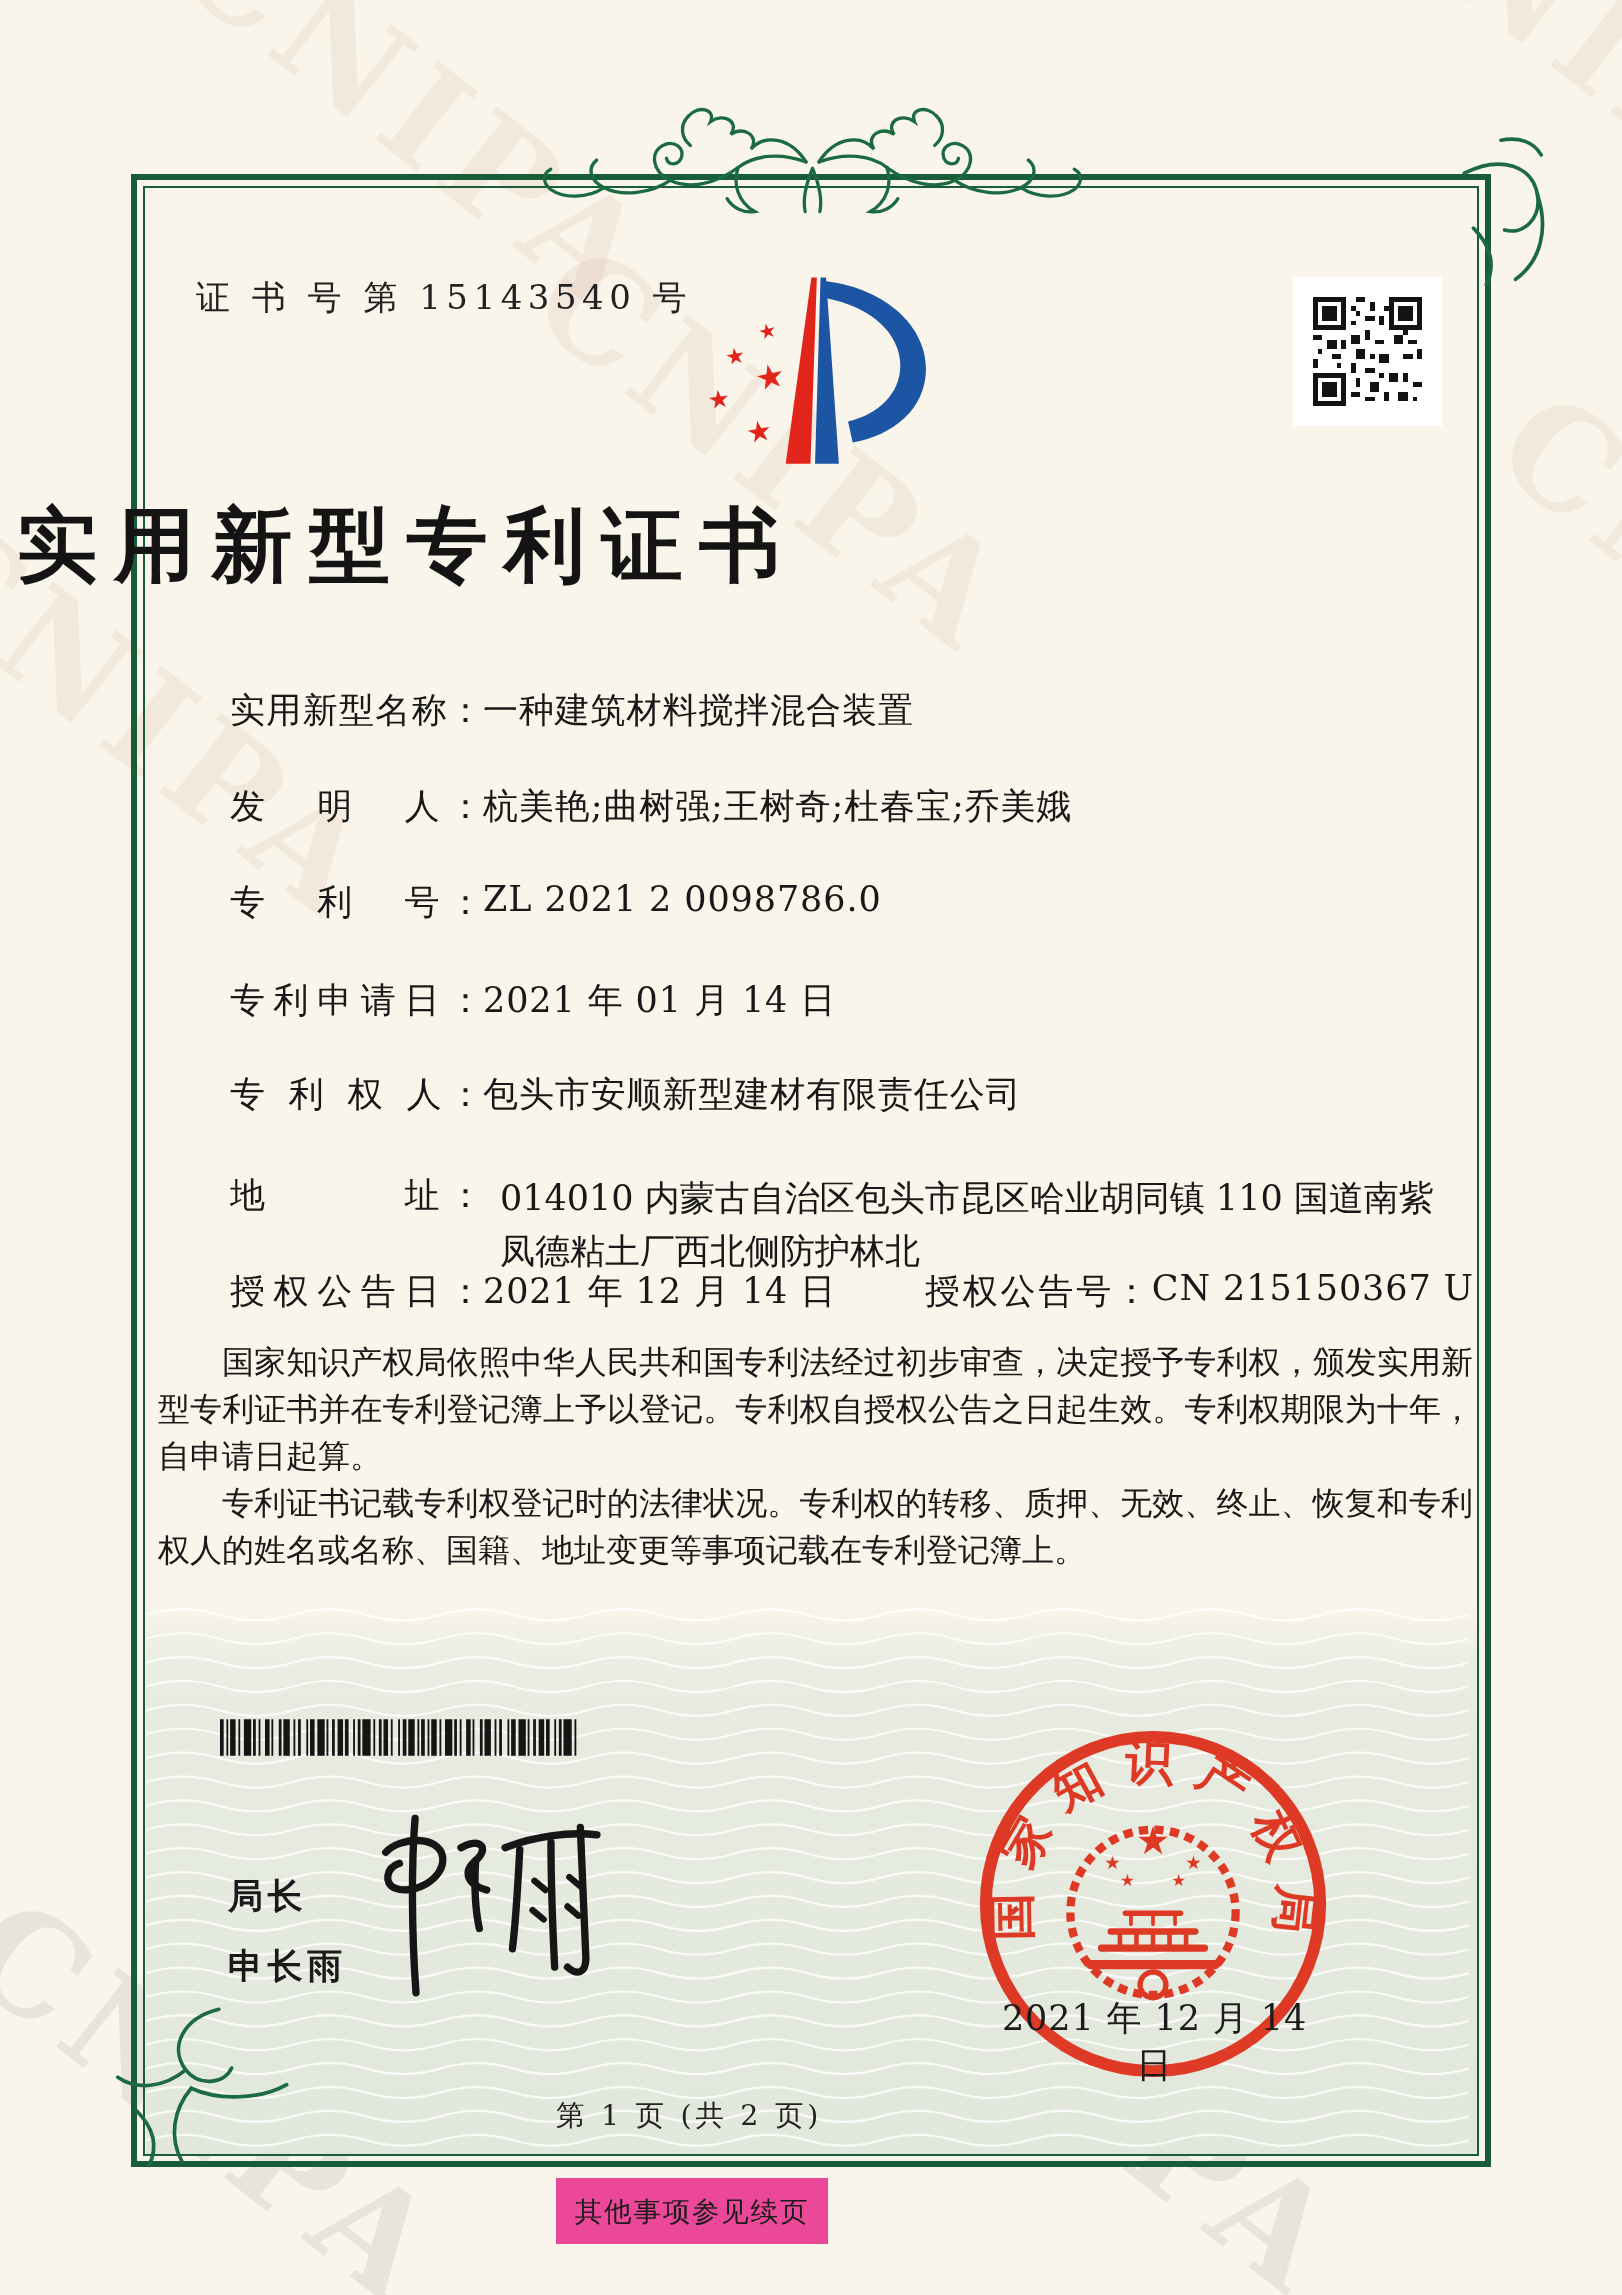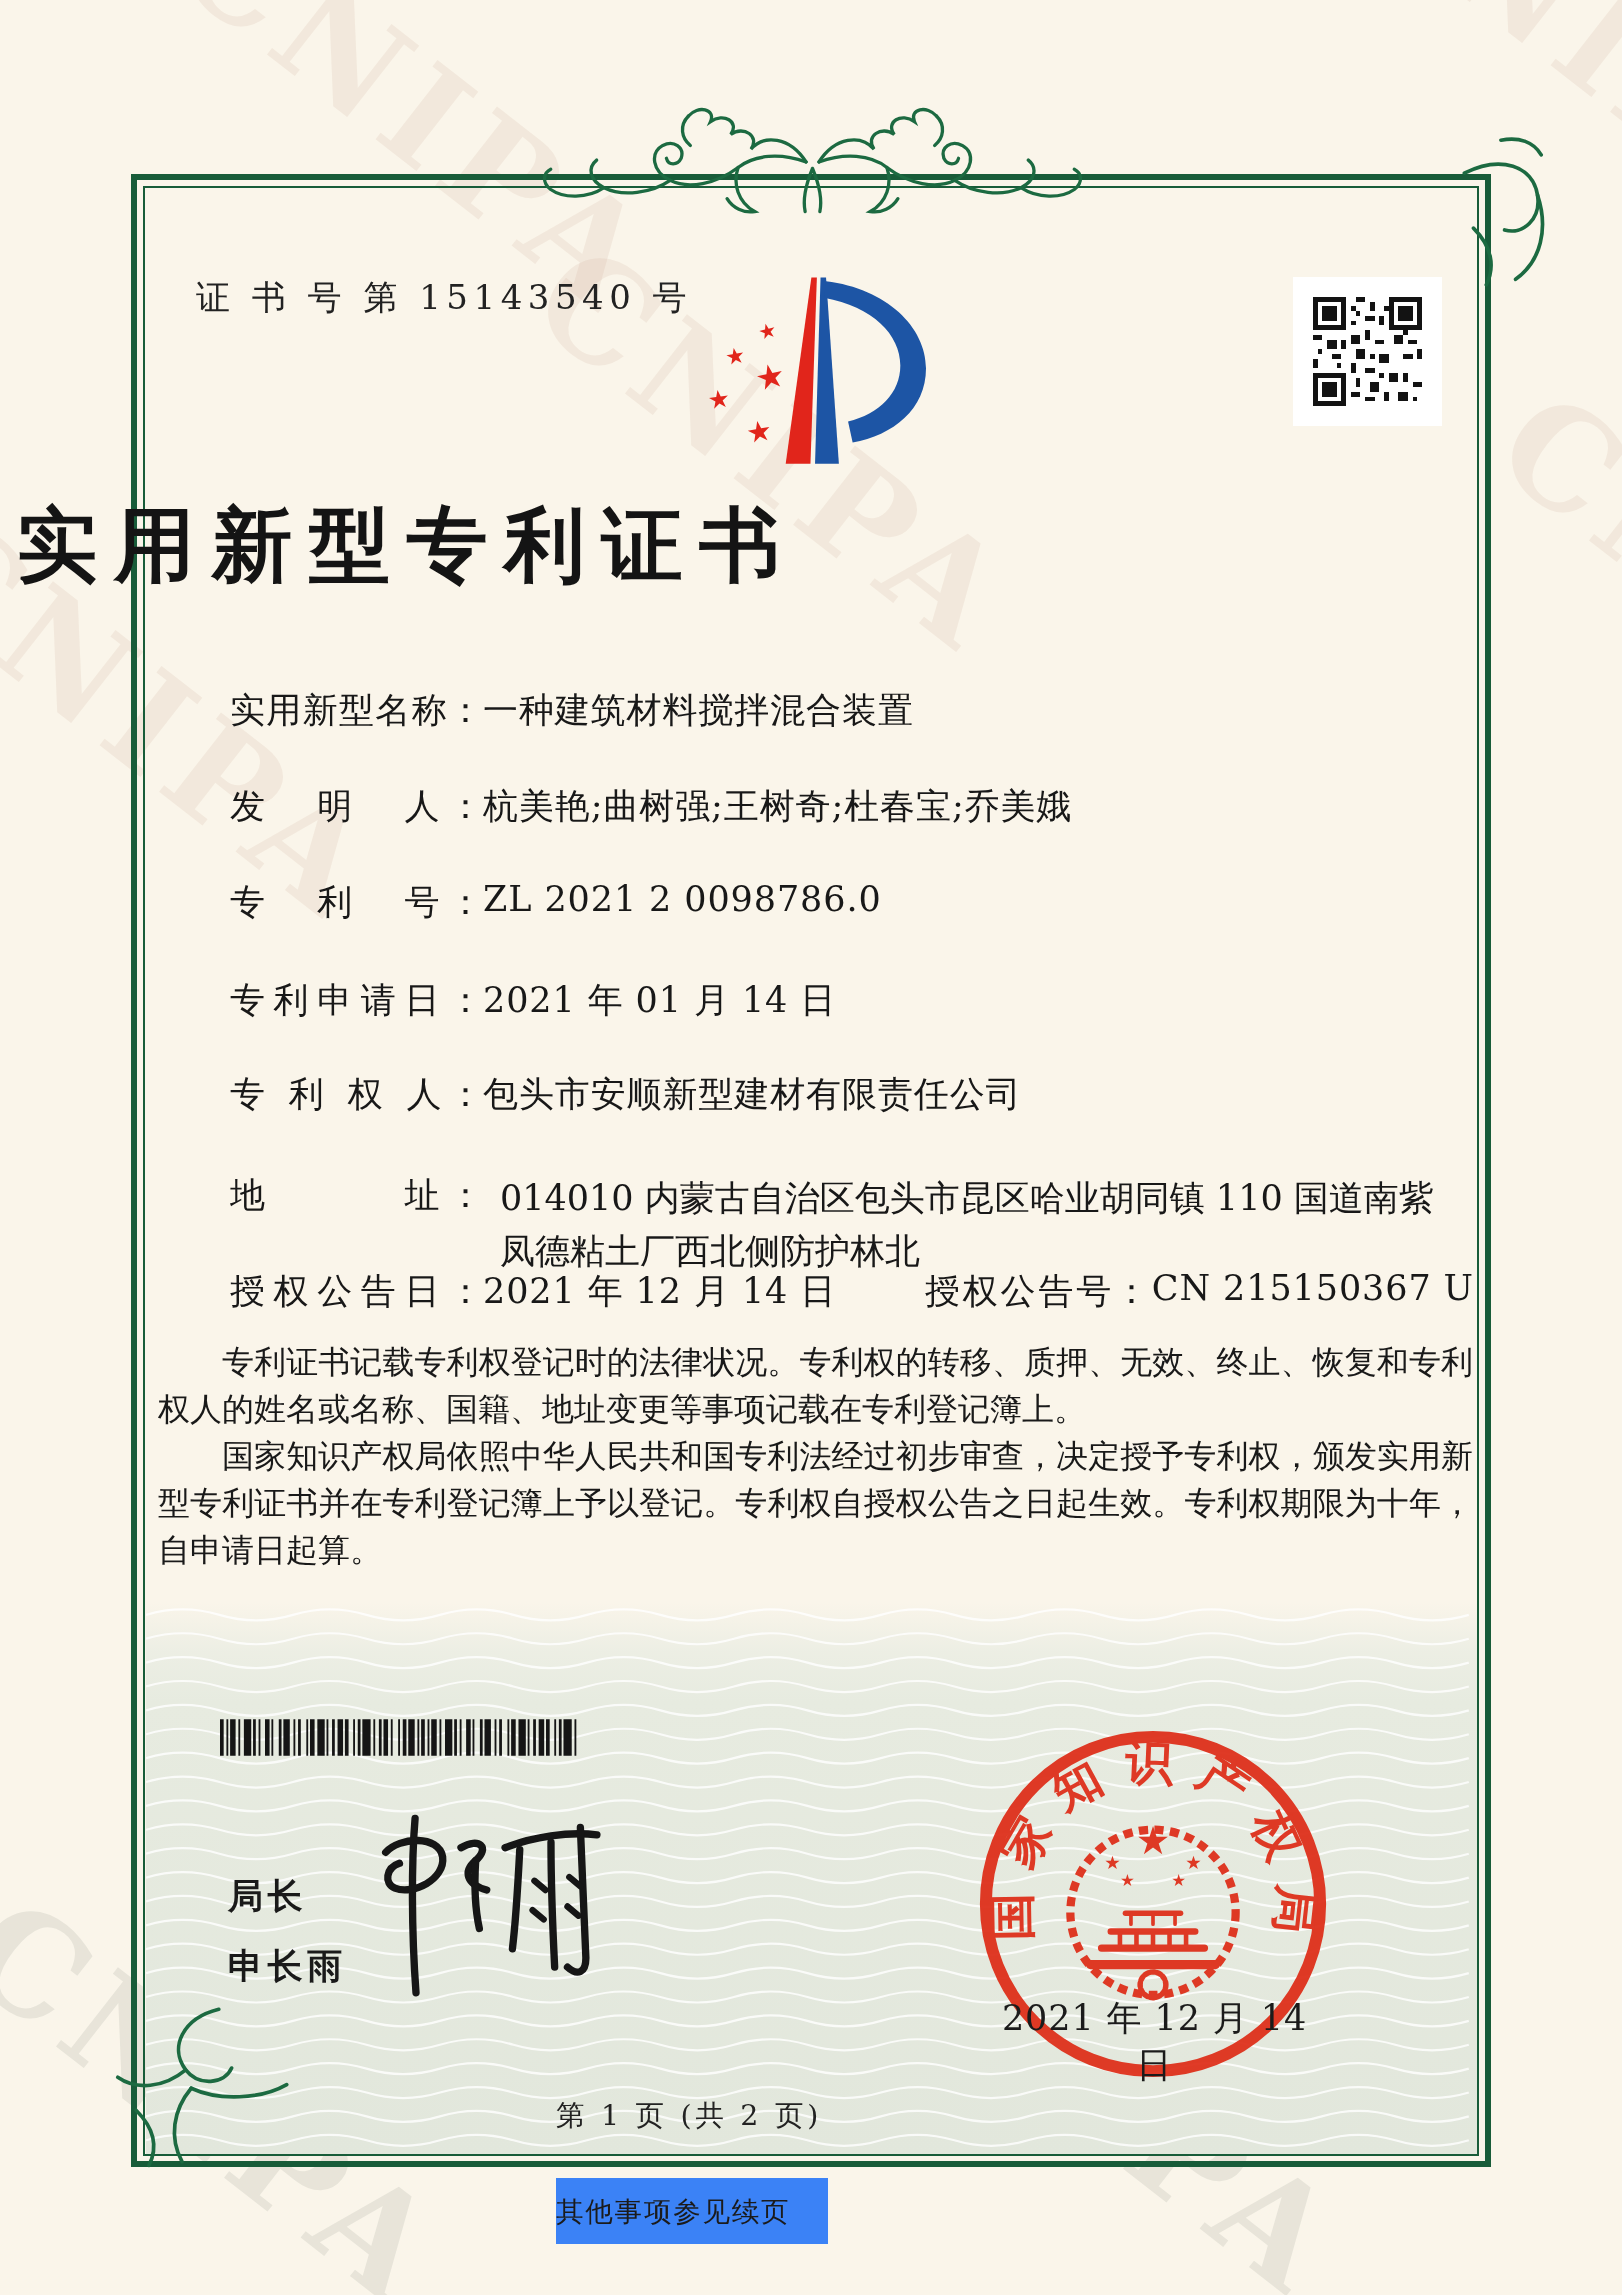--- a/index.html
+++ b/index.html
@@ -63,21 +63,21 @@
   .signature { position:absolute; left:358px; top:1811px; }
 
   .seal { position:absolute; left:973px; top:1724px; }
   .seal-date { position:absolute; left:996px; top:1995px; width:317px; text-align:center;
     font-size:35px; letter-spacing:0.9px; color:#1b1b1b; }
 
   .page-info { position:absolute; left:395px; top:2097px; width:588px; text-align:center;
     font-size:28.5px; letter-spacing:3.7px; color:#222; }
 
   .cont-note { position:absolute; left:556px; top:2178px; width:272px; height:66px;
-    background:#3b82f6; line-height:66px; font-size:27.5px;
+    background:#ec4899; text-align:center; line-height:66px; font-size:27.5px;
     letter-spacing:1.8px; color:#1b1b1b; }
 
   .ornament { position:absolute; }
   .ornament path { stroke:#1c6a41; fill:none; stroke-linecap:round; }
 </style>
 </head>
 <body>
 
 <div class="page">
 
@@ -209,22 +209,22 @@
     <span>凤德粘土厂西北侧防护林北</span>
   </div>
   <div class="frow" style="top:1268px;">
     <span class="flabel">授权公告日：</span><span class="fvalue">2021 年 12 月 14 日</span>
   </div>
   <div class="frow-right">
     <span class="rlabel">授权公告号：</span><span class="fvalue">CN 215150367 U</span>
   </div>
 
   <div class="body-text">
+    <p>国家知识产权局依照中华人民共和国专利法经过初步审查，决定授予专利权，颁发实用新型专利证书并在专利登记簿上予以登记。专利权自授权公告之日起生效。专利权期限为十年，自申请日起算。</p>
     <p>专利证书记载专利权登记时的法律状况。专利权的转移、质押、无效、终止、恢复和专利权人的姓名或名称、国籍、地址变更等事项记载在专利登记簿上。</p>
-    <p>国家知识产权局依照中华人民共和国专利法经过初步审查，决定授予专利权，颁发实用新型专利证书并在专利登记簿上予以登记。专利权自授权公告之日起生效。专利权期限为十年，自申请日起算。</p>
   </div>
 
   <svg class="barcode" width="360" height="37" viewBox="0 0 392 40">
     <line x1="0" y1="20" x2="392" y2="20" stroke="#151515" stroke-width="40" stroke-dasharray="4 3 2 2 6 3 2 4 8 2 3 3 2 5 5 2 2 6 3 2 7 4 2 3 3 6 2 2 5 3 8 2 2 4 3 3 6 2 4 5 2 3 3 2 9 3 2 4 3 2 5 3 2 6 2 3 4 2 7 3 2 2"></line>
   </svg>
 
   <div class="officer">
     <div>局长</div>
     <div>申长雨</div>
   </div>

